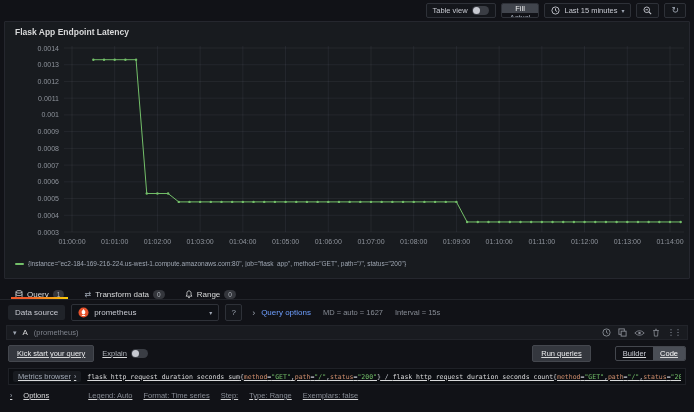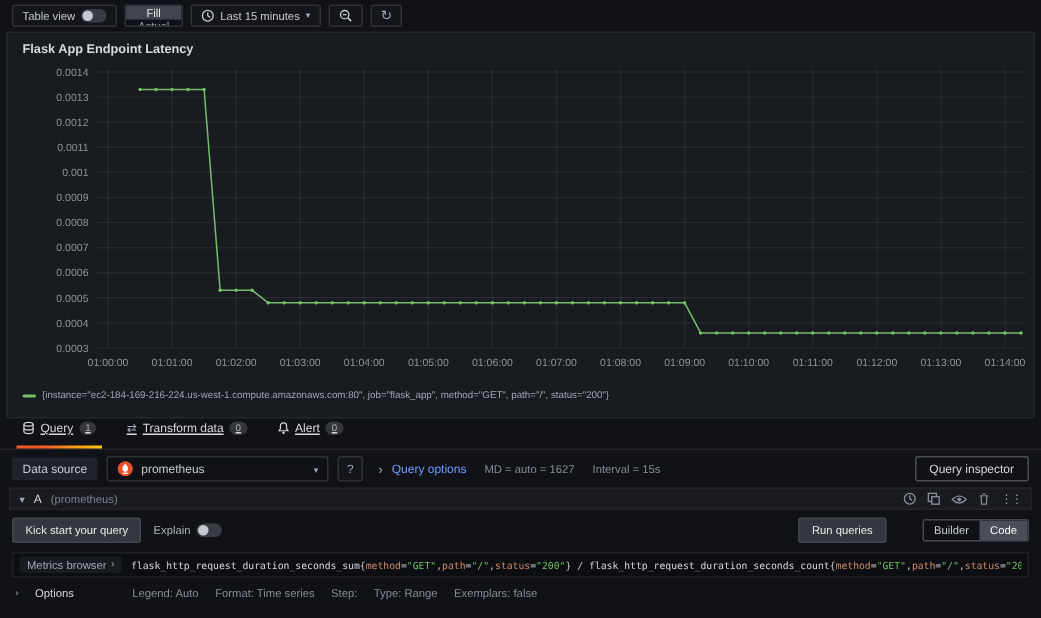--- a/index.html
+++ b/index.html
@@ -6,40 +6,40 @@
   html,body { width: 694px; height: 412px; overflow: hidden; }
   body {
     background: #111217;
     color: #d8d9da;
     font-family: "Liberation Sans", sans-serif;
     font-size: 8px;
   }
   button { font-family: inherit; cursor: pointer; }
 
   
-  .toolbar { height: 20px; display: flex; align-items: center; justify-content: flex-start; gap: 5px; padding: 0 8px; }
+  .toolbar { height: 20px; display: flex; align-items: center; justify-content: flex-end; gap: 5px; padding: 0 8px; margin-left: 10px; }
   .tool-group { display: flex; align-items: center; gap: 4px; border: 1px solid #2e3138; border-radius: 2px; height: 15px; padding: 0 6px; background: #14161b; color: #c7c9d1; font-size: 7.5px; }
   .switch { width: 17px; height: 9px; background: #3a3d44; border-radius: 5px; position: relative; display: inline-block; }
   .switch .knob { position: absolute; left: 1px; top: 1px; width: 7px; height: 7px; border-radius: 50%; background: #c7c9d1; }
   .seg { display: flex; border: 1px solid #2e3138; border-radius: 2px; overflow: hidden; height: 15px; flex-direction: column; }
   .seg-btn { background: transparent; border: none; color: #9fa7b3; font-size: 7.5px; padding: 0 8px; }
   .seg-btn.active { background: #41454d; color: #eceded; }
   .tool-btn { display: flex; align-items: center; gap: 4px; background: #14161b; border: 1px solid #2e3138; border-radius: 2px; color: #c7c9d1; font-size: 7.5px; height: 15px; padding: 0 6px; }
   .caret { font-size: 6px; color: #9fa7b3; }
   .icon { display: inline-flex; align-items: center; justify-content: center; color: #9fa7b3; }
 
   
   .panel { margin: 1px 4px 0 4px; background: #181b1f; border: 1px solid #25272e; border-radius: 1px; height: 258px; }
   .panel-title { font-size: 8.5px; font-weight: bold; color: #d8d9da; padding: 5px 0 1px 10px; }
   .legend { display: flex; gap: 4px; align-items: center; padding: 0 0 0 10px; font-size: 6.5px; color: #9fa7b3; white-space: nowrap; overflow: hidden; }
   .legend-mark { flex: 0 0 auto; width: 9px; height: 2px; background: #73bf69; border-radius: 1px; }
 
   
   .tabs { display: flex; align-items: stretch; height: 19px; border-bottom: 1px solid #22242a; margin-top: 2px; padding: 0 6px; gap: 2px; }
-  .tab { display: flex; align-items: flex-start; gap: 4px; padding: 0 9px; color: #d8d9da; font-size: 8px; position: relative; background: transparent; border: none; text-decoration: underline; }
+  .tab { display: flex; align-items: flex-end; gap: 4px; padding: 0 9px; color: #d8d9da; font-size: 8px; position: relative; background: transparent; border: none; }
   .tab.active::after { content: ""; position: absolute; left: 5px; right: 5px; bottom: 0; height: 2px; background: linear-gradient(90deg, #f05a28 30%, #fbca0a 99%); }
   .badge { background: #34363c; color: #aeb2b9; font-size: 6.5px; padding: 0 4px; border-radius: 6px; line-height: 9px; }
 
   
   .ds-row { display: flex; align-items: center; gap: 6px; padding: 4px 8px 3px 8px; font-size: 8px; color: #c7c9d1; }
   .ds-label { background: #202329; border-radius: 2px; padding: 3px 7px; color: #c7c9d1; }
   .ds-select { display: flex; align-items: center; gap: 5px; background: #0f1116; border: 1px solid #2e3138; border-radius: 2px; height: 17px; padding: 0 6px; width: 148px; }
   .ds-select .caret { margin-left: auto; }
   .help-btn { width: 17px; height: 17px; border: 1px solid #2e3138; background: #14161b; border-radius: 2px; color: #9fa7b3; font-size: 8px; display: flex; align-items: center; justify-content: center; }
   .qo-chevron { color: #9fa7b3; font-size: 9px; margin-left: 4px; }
@@ -48,21 +48,21 @@
   .qi-btn { margin-left: auto; border: 1px solid #4a4d54; background: transparent; color: #d8d9da; font-size: 8px; padding: 3px 9px; border-radius: 2px; }
 
   
   .query-section { margin: 1px 6px 0 6px; }
   .qrow-header { display: flex; align-items: center; gap: 6px; background: #191b20; border: 1px solid #22242a; height: 15px; padding: 0 6px; font-size: 8px; }
   .q-chev { color: #9fa7b3; font-size: 7px; }
   .q-ref { color: #d8d9da; }
   .q-ds { color: #7d828b; font-size: 7.5px; text-align: right; }
   .q-icons { margin-left: auto; display: flex; gap: 7px; color: #8a8e96; align-items: center; }
   .q-icons .icon { font-size: 8px; }
-  .qrow-body { padding: 5px 2px 0 2px; }
+  .qrow-body { padding: 5px 2px 0 2px; text-decoration: underline; }
   .kick-row { display: flex; align-items: center; gap: 8px; }
   .sec-btn { background: #34373e; border: 1px solid #44474e; color: #e8e9eb; font-size: 7.5px; padding: 3px 8px; border-radius: 2px; }
   .explain { display: flex; align-items: center; gap: 4px; color: #aeb2b9; font-size: 7.5px; }
   .right-cluster { margin-left: auto; display: flex; align-items: center; gap: 8px; }
   .bc-group { display: flex; border: 1px solid #44474e; border-radius: 2px; overflow: hidden; margin-left: 16px; }
   .bc-btn { padding: 2px 7px; font-size: 7.5px; color: #c7c9d1; background: transparent; border: none; }
   .bc-btn.active { background: #4a4e56; color: #ffffff; }
   .code-row { margin-top: 6px; display: flex; align-items: center; background: #0c0e12; border: 1px solid #1f2127; padding: 2px 4px; gap: 6px; }
   .mb-chip { color: #9fa7b3; font-size: 7.5px; display: flex; gap: 3px; align-items: center; background: #181b20; padding: 1px 5px; border-radius: 2px; white-space: nowrap; }
   .expr { font-family: "DejaVu Sans Mono", monospace; font-size: 6.5px; white-space: nowrap; overflow: hidden; color: #d8d9da; }
@@ -253,21 +253,21 @@
     <span>Transform data</span>
     <span class="badge">0</span>
   </button>
   <button class="tab">
     <span class="icon">
       <svg width="8" height="9" viewBox="0 0 10 11">
           <path d="M5 1 C3.2 1 2.4 2.4 2.4 3.9 L2.4 6 L1.3 7.6 L8.7 7.6 L7.6 6 L7.6 3.9 C7.6 2.4 6.8 1 5 1 Z" fill="none" stroke="#d8d9da" stroke-width="1"></path>
           <circle cx="5" cy="9.2" r="1" fill="#d8d9da"></circle>
         </svg>
     </span>
-    <span>Alert</span>
+    <span>Range</span>
     <span class="badge">0</span>
   </button>
 </div>
 
 <div class="ds-row">
   <span class="ds-label">Data source</span>
   <div class="ds-select">
     <span class="icon">
       <svg width="11" height="11" viewBox="0 0 12 12">
           <circle cx="6" cy="6" r="5.5" fill="#e6522c"></circle>
@@ -278,21 +278,20 @@
     <span>prometheus</span>
     <span class="caret">▾</span>
   </div>
   <button class="help-btn">
     <span>?</span>
   </button>
   <span class="qo-chevron">›</span>
   <span class="qo-link">Query options</span>
   <span class="qo-meta">MD = auto = 1627</span>
   <span class="qo-meta">Interval = 15s</span>
-  <button class="qi-btn">Query inspector</button>
 </div>
 
 <div class="query-section">
   <div class="qrow-header">
     <span class="q-chev">▾</span>
     <span class="q-ref">A</span>
     <span class="q-ds">(prometheus)</span>
     <div class="q-icons">
       <span class="icon">
         <svg width="9" height="9" viewBox="0 0 10 10">

